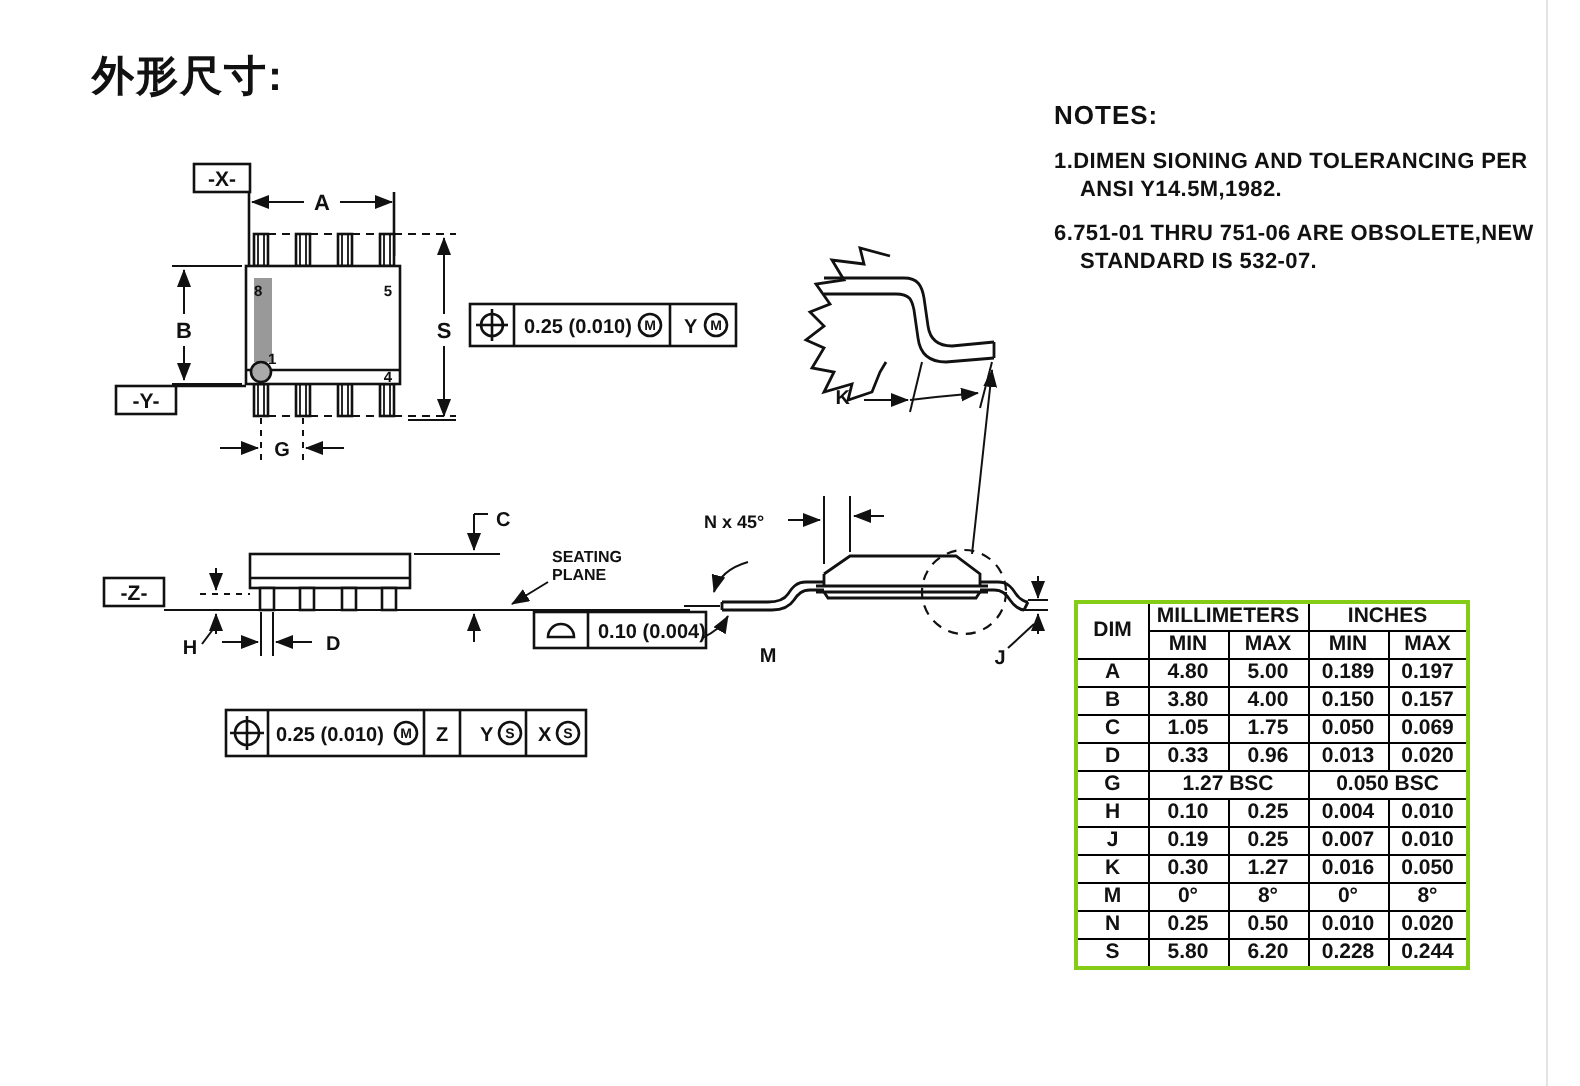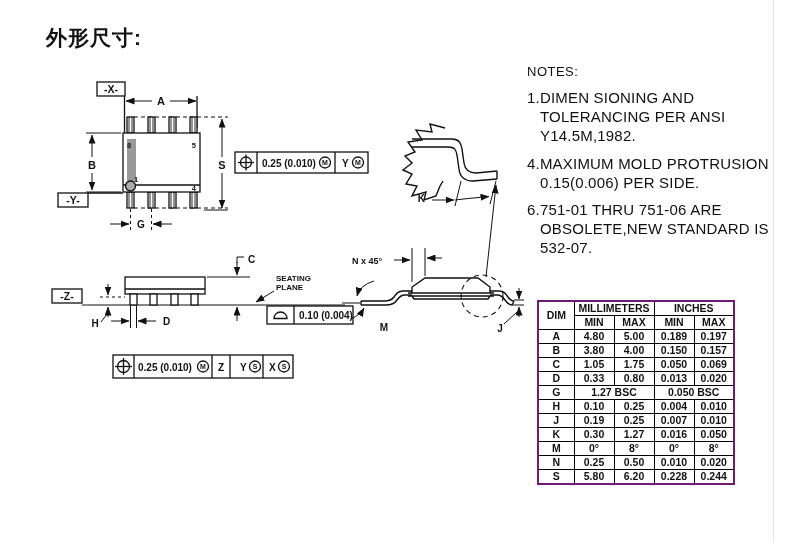--- a/index.html
+++ b/index.html
@@ -7,29 +7,29 @@
     position:relative;width:773px;height:543px;background:#ffffff;
     font-family:"Liberation Sans",sans-serif;color:#111;overflow:hidden;
     outline:1px solid #e3e3e3;
   }
   .title{
     position:absolute;left:46px;top:24px;font-size:21px;font-weight:bold;
     letter-spacing:1px;
   }
   svg.art{position:absolute;left:0;top:0;}
   svg .lbl{font-weight:bold;fill:#111;stroke:none;font-family:"Liberation Sans",sans-serif;}
-  .notes{position:absolute;left:527px;top:64px;width:260px;}
+  .notes{position:absolute;left:527px;top:50px;width:260px;font-weight:bold;}
   .notes-heading{font-size:13px;letter-spacing:.5px;margin-bottom:9px;}
   .note-item{
-    font-size:15px;line-height:1.28;margin-bottom:8px;
+    font-size:11px;line-height:1.28;margin-bottom:8px;
     padding-left:13px;text-indent:-13px;letter-spacing:.2px;
   }
   table.dim-table{
     position:absolute;left:537px;top:300px;border-collapse:collapse;
-    border:2px solid #701a75;font-family:"Liberation Sans",sans-serif;
+    border:2px solid #84cc16;font-family:"Liberation Sans",sans-serif;
   }
   table.dim-table th,table.dim-table td{
     border:1px solid #000;font-size:10.5px;font-weight:bold;text-align:center;
     padding:0 3px;height:13px;line-height:1;color:#111;
   }
   .col-dim{width:36px}.col-num{width:40px}
   .footer{position:absolute;left:46px;top:458px;font-size:14px;letter-spacing:.5px;}
 </style>
 </head>
 <body>
@@ -274,21 +274,20 @@
       <line x1="519" y1="288" x2="519" y2="299" marker-end="url(#arr)" stroke-width="1"></line>
       <line x1="519" y1="317" x2="519" y2="307" marker-end="url(#arr)" stroke-width="1"></line>
       <line x1="504" y1="324" x2="517" y2="312" stroke-width="1"></line>
       <text class="lbl" x="500" y="332" font-size="10" text-anchor="middle">J</text>
     </g>
   </svg>
 
   <div class="notes">
     <div class="notes-heading">NOTES:</div>
     <div class="note-item">1.DIMEN SIONING AND TOLERANCING PER ANSI Y14.5M,1982.</div>
-    <div class="note-item">4.MAXIMUM MOLD PROTRUSION 0.15(0.006) PER SIDE.</div>
     <div class="note-item">6.751-01 THRU 751-06 ARE OBSOLETE,NEW STANDARD IS 532-07.</div>
   </div>
 
   <table class="dim-table">
     <colgroup>
       <col class="col-dim">
         <col class="col-num">
         <col class="col-num">
         <col class="col-num">
         <col class="col-num">
@@ -322,21 +321,21 @@
     <tr>
       <td>C</td>
           <td>1.05</td>
           <td>1.75</td>
           <td>0.050</td>
           <td>0.069</td>
     </tr>
     <tr>
       <td>D</td>
           <td>0.33</td>
-          <td>0.80</td>
+          <td>0.96</td>
           <td>0.013</td>
           <td>0.020</td>
     </tr>
     <tr>
       <td>G</td>
           <td colspan="2">1.27 BSC</td>
           <td colspan="2">0.050 BSC</td>
     </tr>
     <tr>
       <td>H</td>

